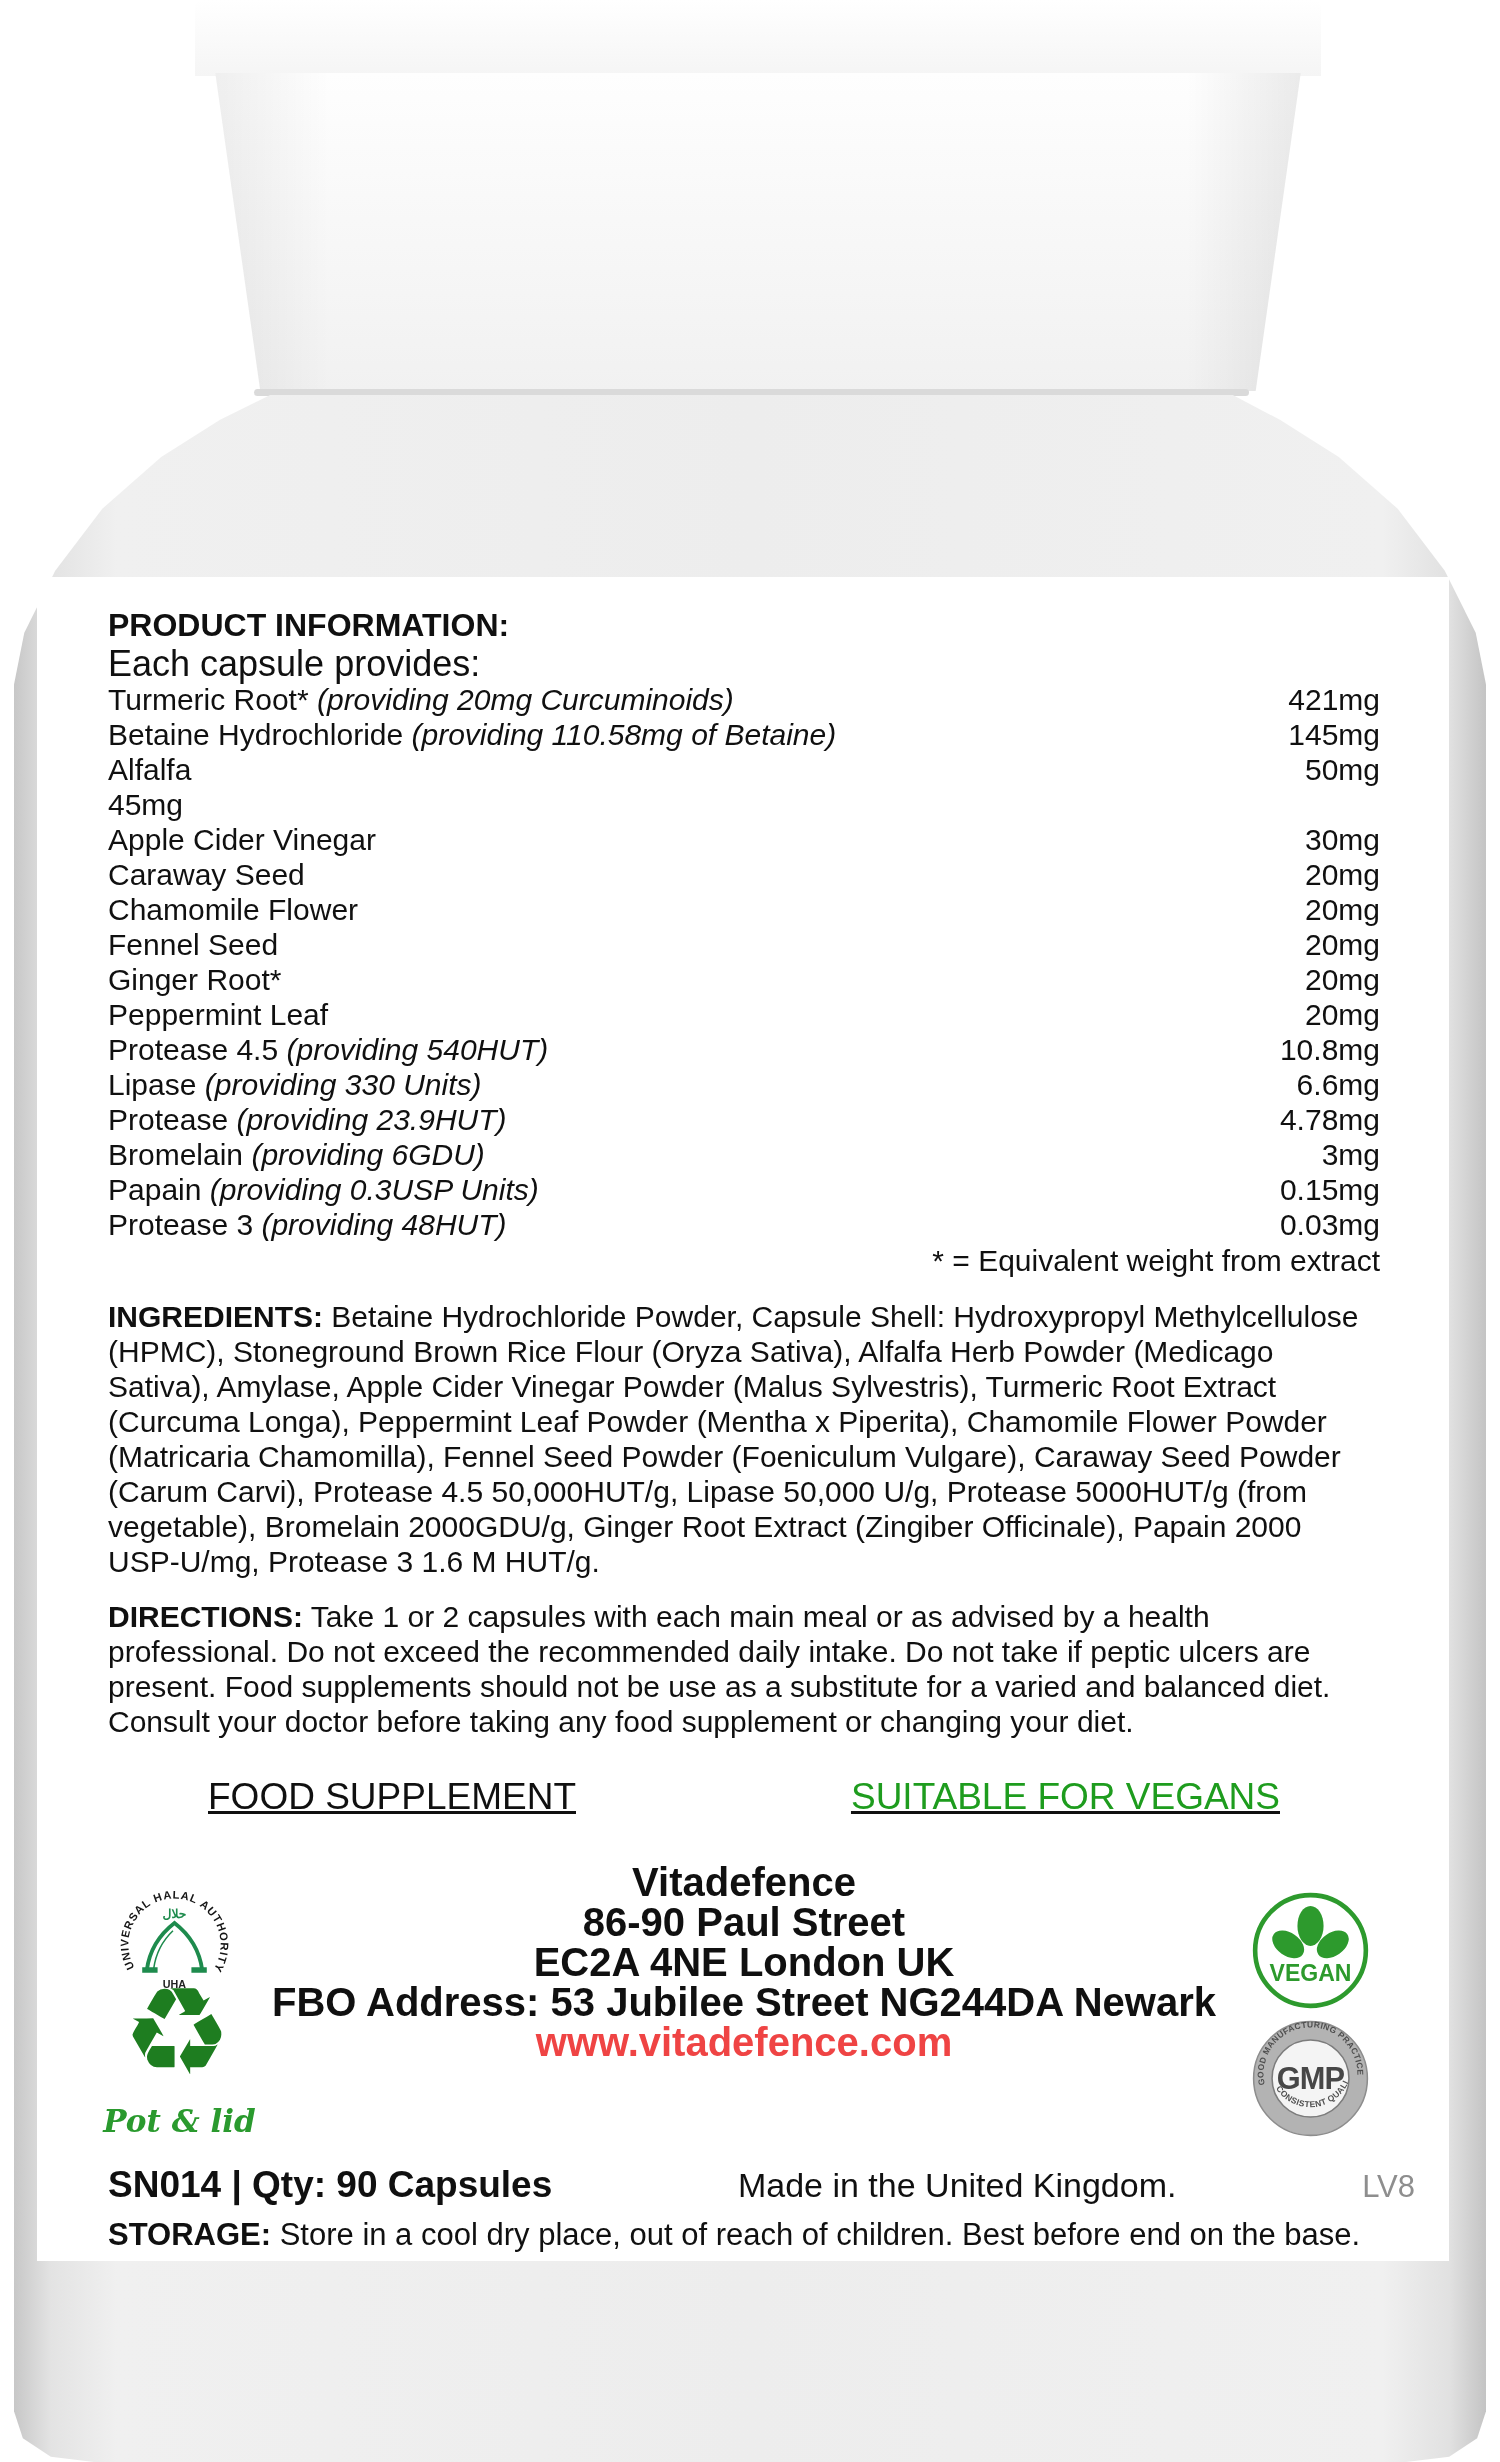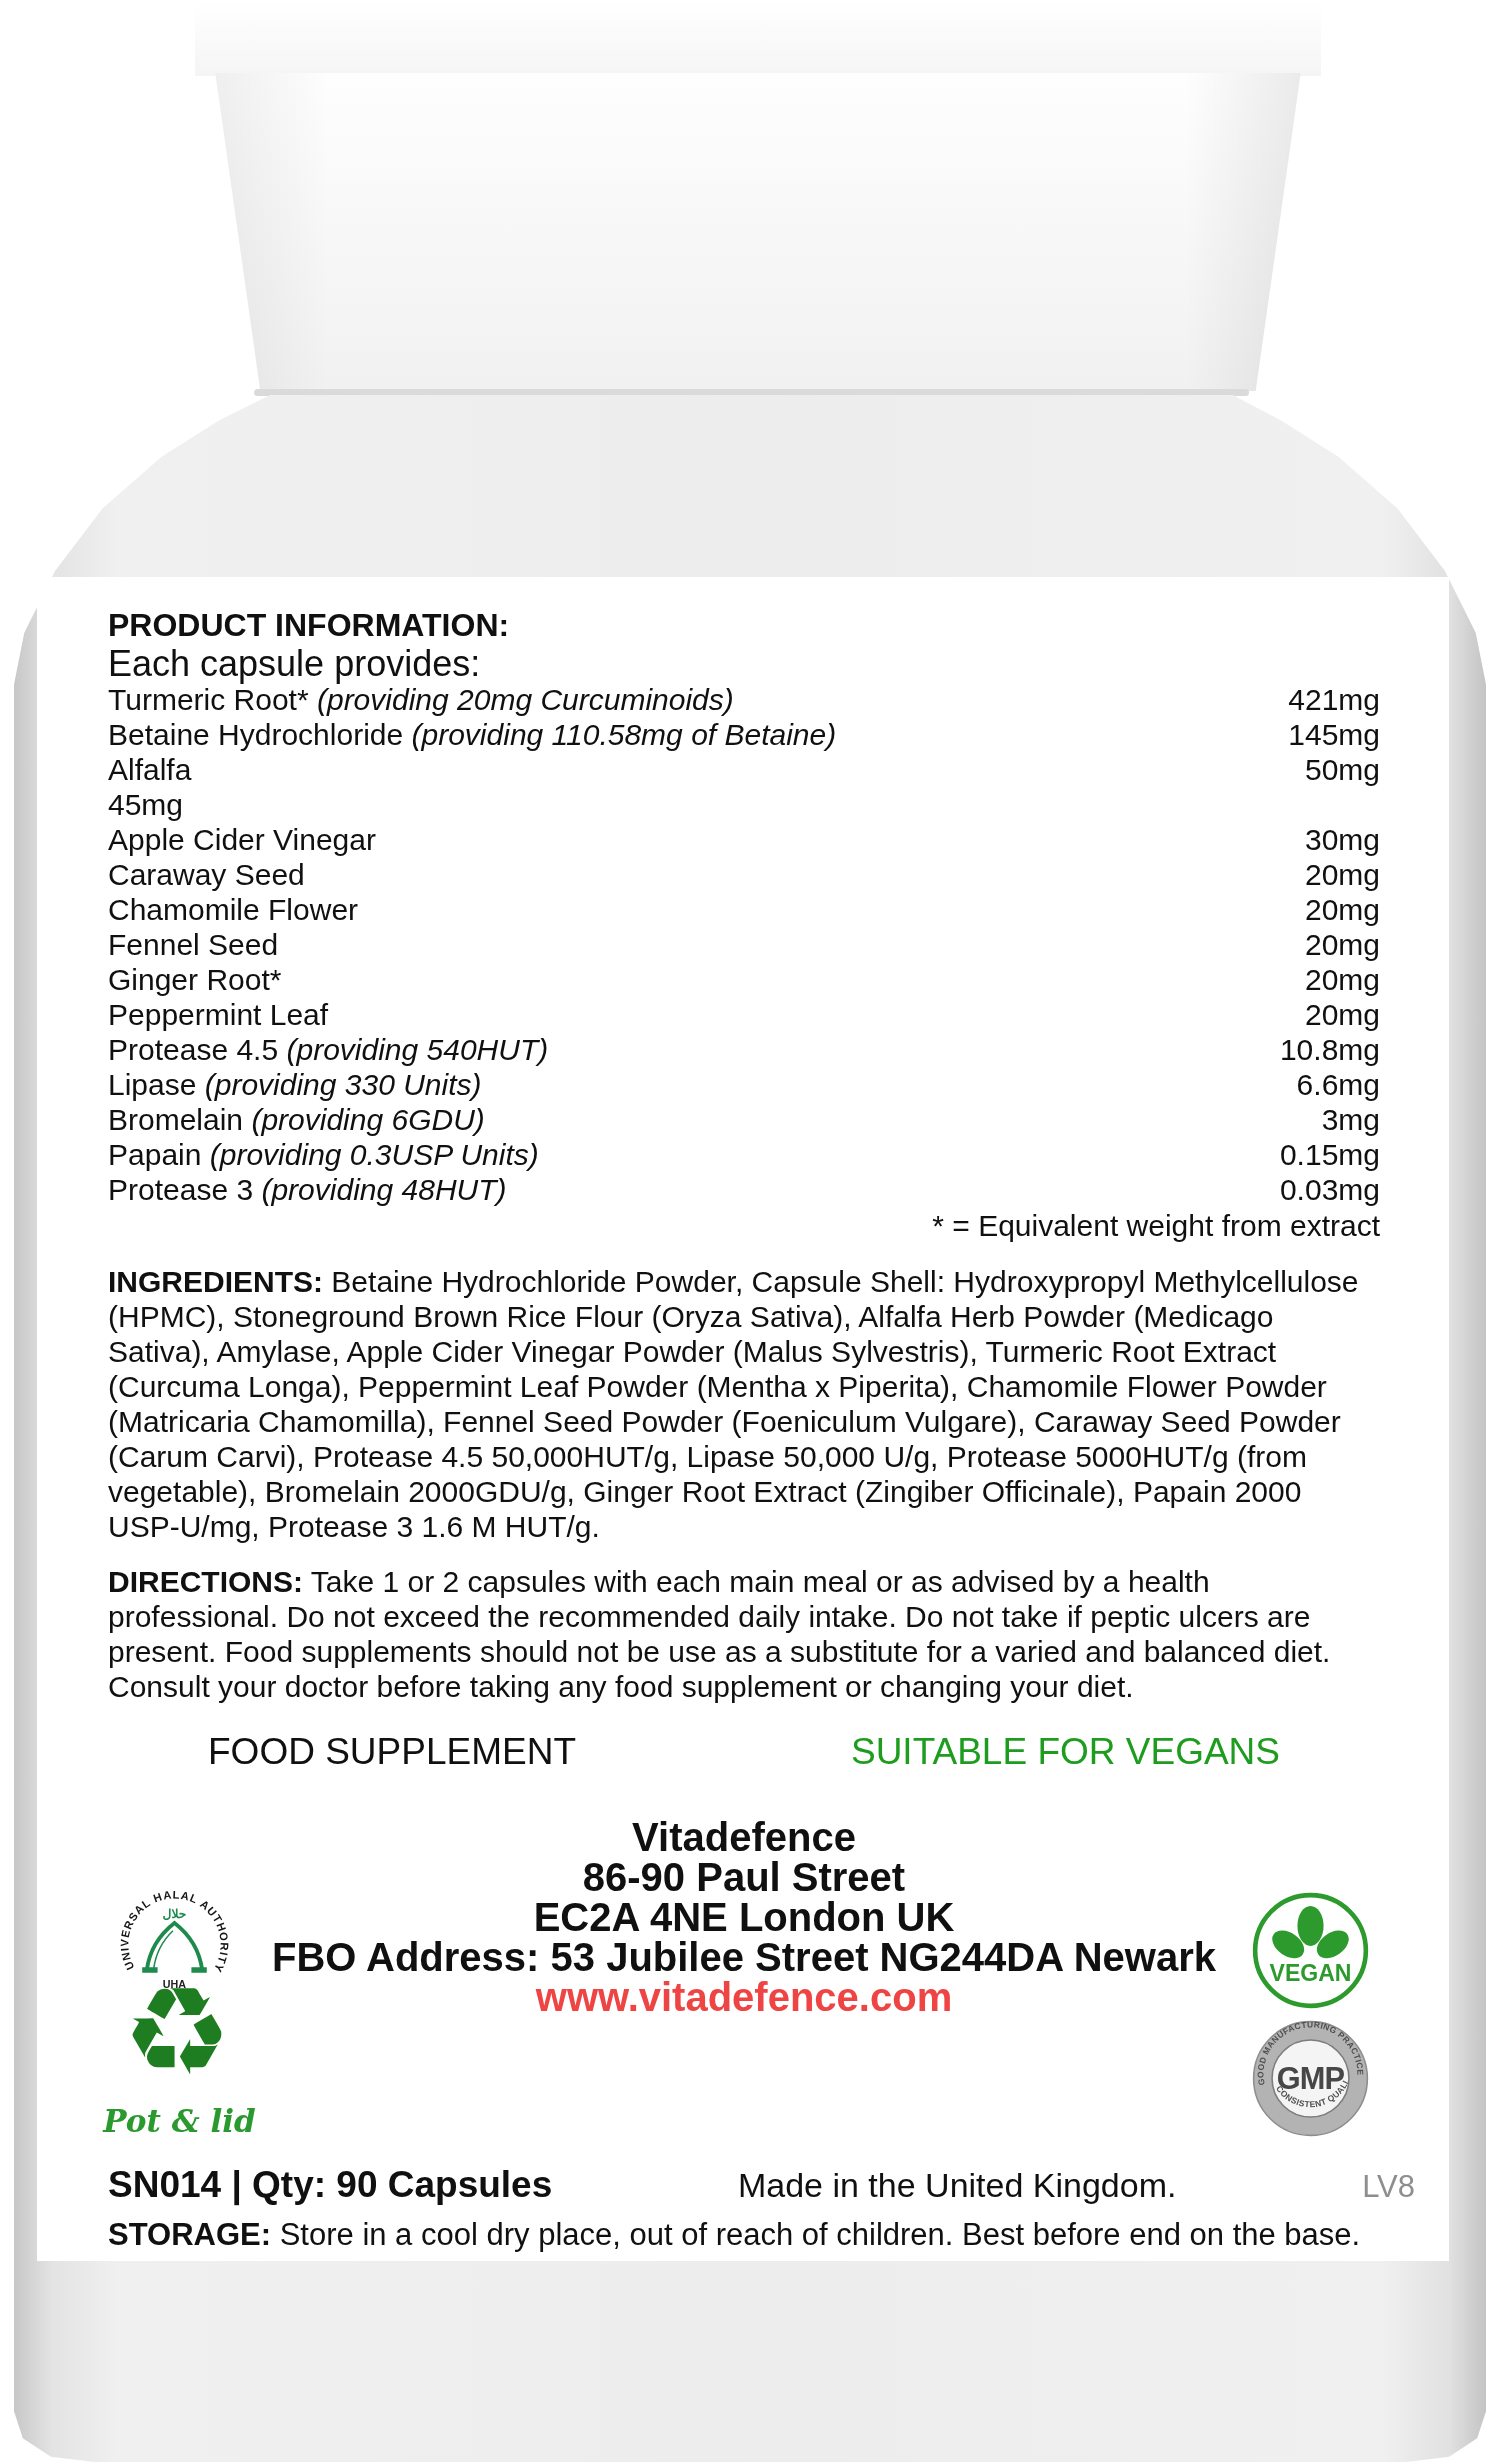--- a/index.html
+++ b/index.html
@@ -25,21 +25,21 @@
   .label{position:absolute;left:37px;top:577px;width:1412px;height:1684px;background:#ffffff;}
   .pad{padding:29px 69px 0 71px;}
   .h1{font-size:32px;font-weight:bold;line-height:39px;}
   .sub{font-size:36px;line-height:37px;}
   .row{display:flex;justify-content:space-between;align-items:baseline;font-size:30px;line-height:35px;}
   .rname .it{font-style:italic;}
   .rval{white-space:nowrap;}
   .note{font-size:30px;line-height:37px;text-align:right;}
   .para{font-size:30px;line-height:35px;margin-top:20px;text-align:left;}
   .para b{font-weight:bold;}
-  .food-row{margin-top:25px;display:flex;justify-content:space-between;padding:0 100px;font-size:37px;line-height:45px;}
+  .food-row{margin-top:35px;display:flex;justify-content:space-between;padding:0 100px;font-size:37px;line-height:45px;text-decoration:underline;}
   .company{margin-top:43px;text-align:center;font-weight:bold;font-size:40px;line-height:40px;}
   .sku-row{position:absolute;left:71px;right:34px;top:1587px;display:flex;justify-content:space-between;align-items:baseline;}
   .sku{font-size:37px;font-weight:bold;}
   .made{font-size:34px;}
   .lv8{font-size:31px;color:#8e8e8e;}
   .storage{position:absolute;left:71px;right:34px;top:1639px;font-size:31px;line-height:37px;}
   .storage b{font-weight:bold;}
 
   
   .uha{position:absolute;left:113px;top:1880px;}
@@ -104,20 +104,24 @@
         <span class="rname"><span>Peppermint Leaf</span> <span class="it"></span></span>
         <span class="rval">20mg</span>
       </div>
       <div class="row">
         <span class="rname"><span>Protease 4.5</span> <span class="it">(providing 540HUT)</span></span>
         <span class="rval">10.8mg</span>
       </div>
       <div class="row">
         <span class="rname"><span>Lipase</span> <span class="it">(providing 330 Units)</span></span>
         <span class="rval">6.6mg</span>
+      </div>
+      <div class="row">
+        <span class="rname"><span>Protease</span> <span class="it">(providing 23.9HUT)</span></span>
+        <span class="rval">4.78mg</span>
       </div>
       <div class="row">
         <span class="rname"><span>Bromelain</span> <span class="it">(providing 6GDU)</span></span>
         <span class="rval">3mg</span>
       </div>
       <div class="row">
         <span class="rname"><span>Papain</span> <span class="it">(providing 0.3USP Units)</span></span>
         <span class="rval">0.15mg</span>
       </div>
       <div class="row">

